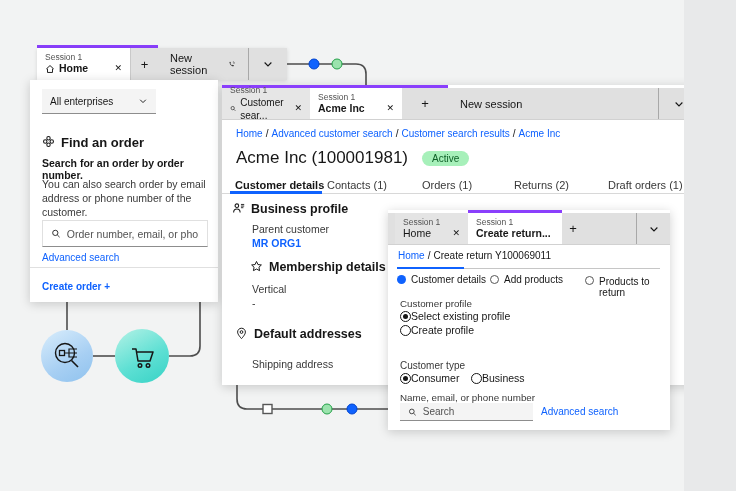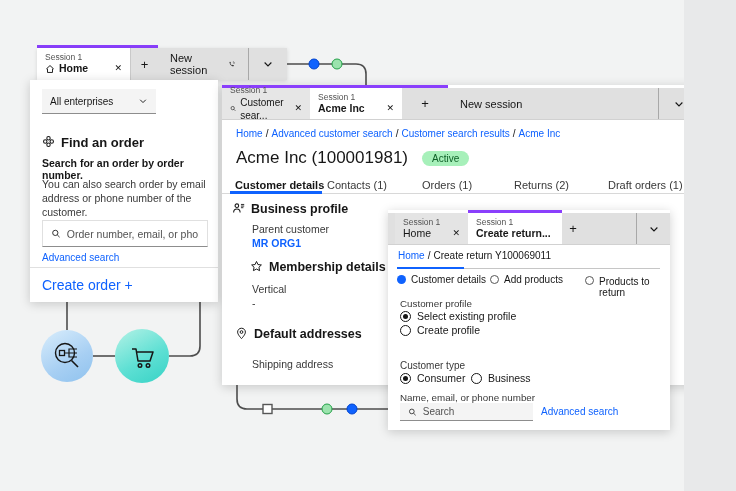--- a/index.html
+++ b/index.html
@@ -21,21 +21,21 @@
   .chevbox { display:flex; align-items:center; justify-content:center; border-left:1px solid #a8a8a8; margin-left:auto; }
   .link { color:#0f62fe; text-decoration:none; cursor:pointer; }
   .crumbsep { color:#161616; padding:0 3px; }
   .searchfield { display:flex; align-items:center; gap:6px; padding:0 8px; }
   .searchfield input { border:none; outline:none; background:transparent; font-size:10.5px;
                        font-family:"Liberation Sans",sans-serif; color:#161616; width:100%; }
   .searchfield input::placeholder { color:#525252; opacity:1; }
   .radio { width:11px; height:11px; border:1px solid #161616; border-radius:50%; flex:0 0 auto;
            display:flex; align-items:center; justify-content:center; background:#fff; }
   .radio.checked::after { content:""; width:5px; height:5px; border-radius:50%; background:#161616; }
-  .radrow { position:absolute; display:flex; align-items:center; gap:6px; font-size:10.5px; }
+  .radrow { position:absolute; display:flex; align-items:center; font-size:10.5px; }
   .sechead { display:flex; gap:6px; font-size:12.5px; font-weight:700; }
   .fieldlab { font-size:10.5px; color:#393939; }
   .stepdot { width:9px; height:9px; border-radius:50%; flex:0 0 auto; }
   .stepdot.current { background:#0f62fe; }
   .stepdot.todo { border:1.5px solid #565656; background:#fff; }
   svg.icon { display:block; }
   .circlepic { border-radius:50%; display:flex; align-items:center; justify-content:center; }
 </style>
 </head>
 <body>
@@ -116,21 +116,21 @@
     <div class="abs" style="left:12px;top:97px;width:168px;font-size:10.5px;color:#393939;line-height:1.35;">You can also search order by email address or phone number of the customer.</div>
     <div class="abs searchfield" style="left:12px;top:140px;width:166px;height:27px;background:#fff;border:1px solid #e0e0e0;border-bottom:1px solid #8d8d8d;">
       <svg class="icon" width="11" height="11" viewBox="0 0 16 16">
           <circle cx="7" cy="7" r="4.3" fill="none" stroke="#161616" stroke-width="1.4"></circle>
           <path d="M10.3,10.3 L14,14" stroke="#161616" stroke-width="1.4"></path>
         </svg>
       <input readonly="" placeholder="Order number, email, or phone number" style="">
     </div>
     <a class="abs link" style="left:12px;top:172px;font-size:10px;">Advanced search</a>
     <div class="abs" style="left:0;bottom:0;width:100%;border-top:1px solid #e0e0e0;padding:8px 12px;">
-      <a class="link" style="font-size:14px;">Create order +</a>
+      <a class="link" style="font-size:10px;font-weight:bold;">Create order +</a>
     </div>
   </div>
 
   <div class="abs win" style="left:222px;top:85px;width:476px;height:300px;z-index:3">
     <div class="purple" style="left:0;top:0;width:226px;"></div>
     <div class="tabstrip" style="position:absolute;left:0;top:3px;width:100%;height:32px;box-shadow:none;border-bottom:1px solid #d1d1d1;">
       <div class="stab inactive" style="width:88px">
         <span class="sess">Session 1</span>
         <span class="trow" style="font-weight:400">
           <svg class="icon" width="9" height="9" viewBox="0 0 16 16">

